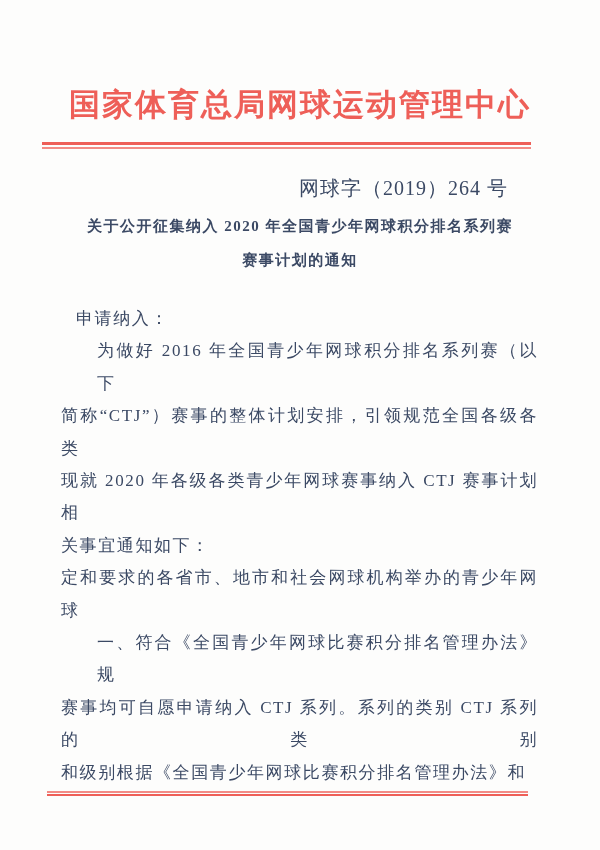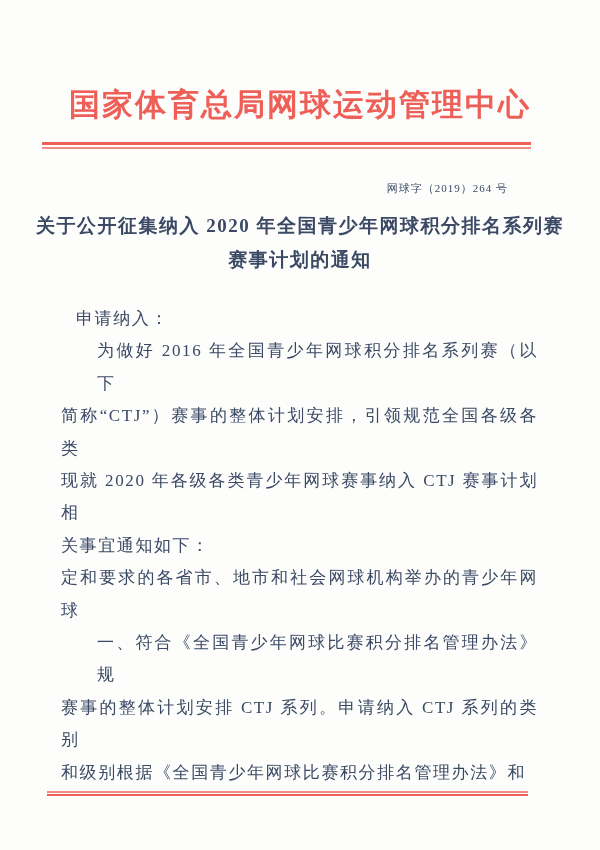--- a/index.html
+++ b/index.html
@@ -40,29 +40,29 @@
   .rule-head .gap { height: 2px; }
   .rule-head .thin {
     height: 2px;
     background: var(--rule-red-light, #f28b85);
   }
   
   .doc-number {
     margin-top: 29px;
     padding-right: 92px;
     text-align: right;
-    font-size: 11px;
+    font-size: 20px;
     line-height: 20px;
     letter-spacing: 1px;
   }
   
   .title {
     margin: 11px 30px 0;
     text-align: center;
-    font-size: 19px;
+    font-size: 15px;
     line-height: 34px;
     font-weight: bold;
     letter-spacing: 1.5px;
     color: var(--text, #3b4964);
   }
   .title .title-line { display: block; }
   
   .body {
     margin-top: 26px;
     margin-left: 61px;
@@ -119,21 +119,21 @@
   <div class="body">
     <div class="line salutation">申请纳入：</div>
 
     <div class="line indent just">为做好 2016 年全国青少年网球积分排名系列赛（以下</div>
     <div class="line just">简称“CTJ”）赛事的整体计划安排，引领规范全国各级各类</div>
     <div class="line just">现就 2020 年各级各类青少年网球赛事纳入 CTJ 赛事计划相</div>
     <div class="line">关事宜通知如下：</div>
 
     <div class="line just">定和要求的各省市、地市和社会网球机构举办的青少年网球</div>
     <div class="line indent just">一、符合《全国青少年网球比赛积分排名管理办法》规</div>
-    <div class="line just">赛事的整体计划安排 CTJ 系列。申请纳入 CTJ 系列的类别</div>
+    <div class="line just">赛事均可自愿申请纳入 CTJ 系列。系列的类别 CTJ 系列的类别</div>
     <div class="line">和级别根据《全国青少年网球比赛积分排名管理办法》和</div>
 
   </div>
 
   <div class="rule-foot">
     <div class="thin"></div>
     <div class="gap"></div>
     <div class="thick"></div>
   </div>
 

